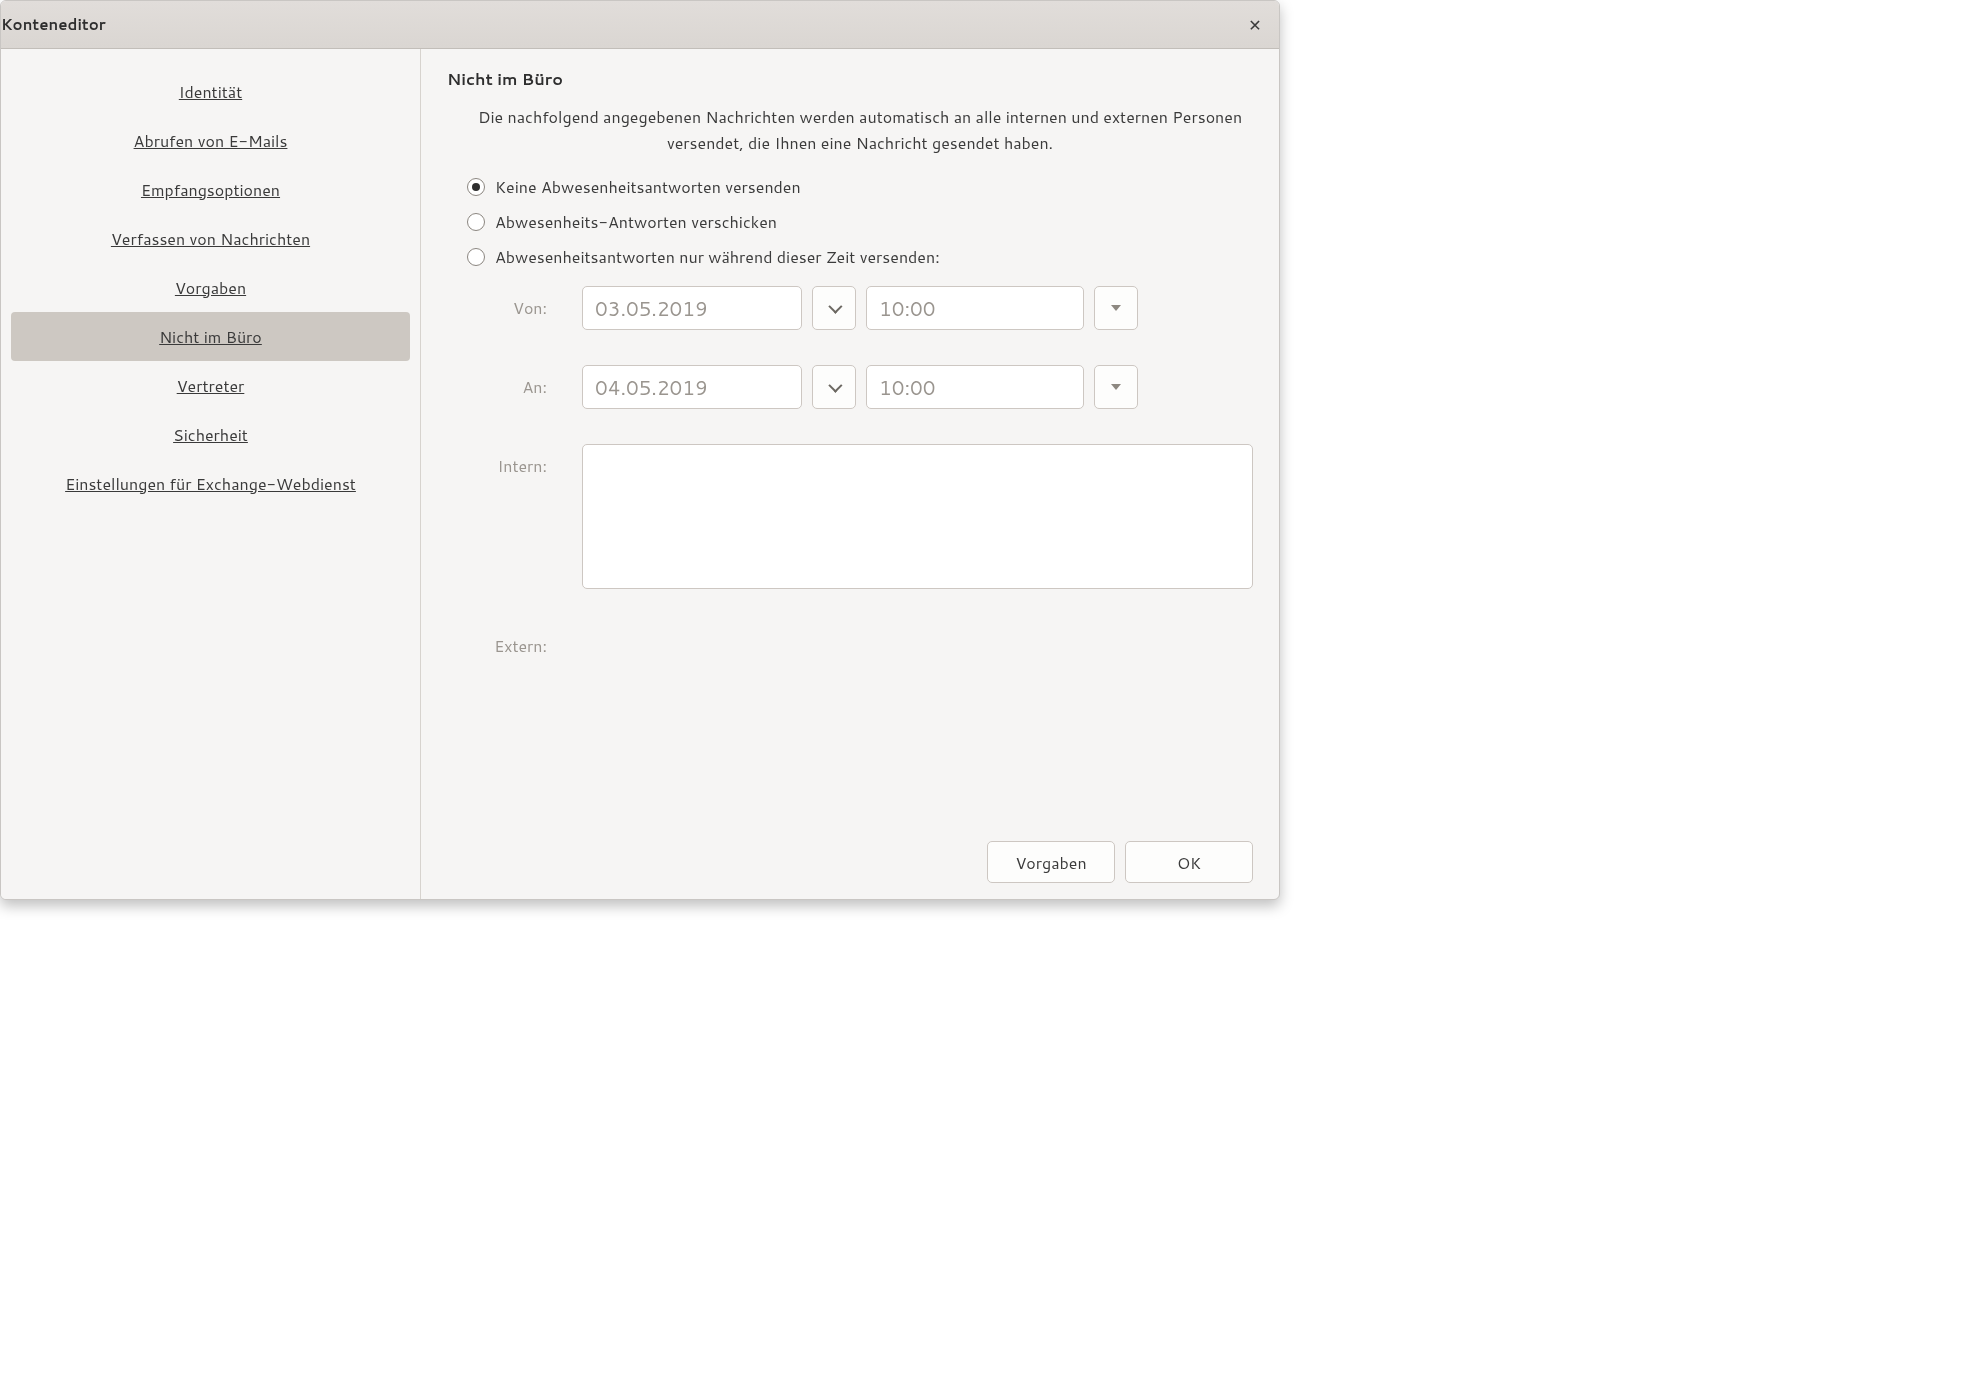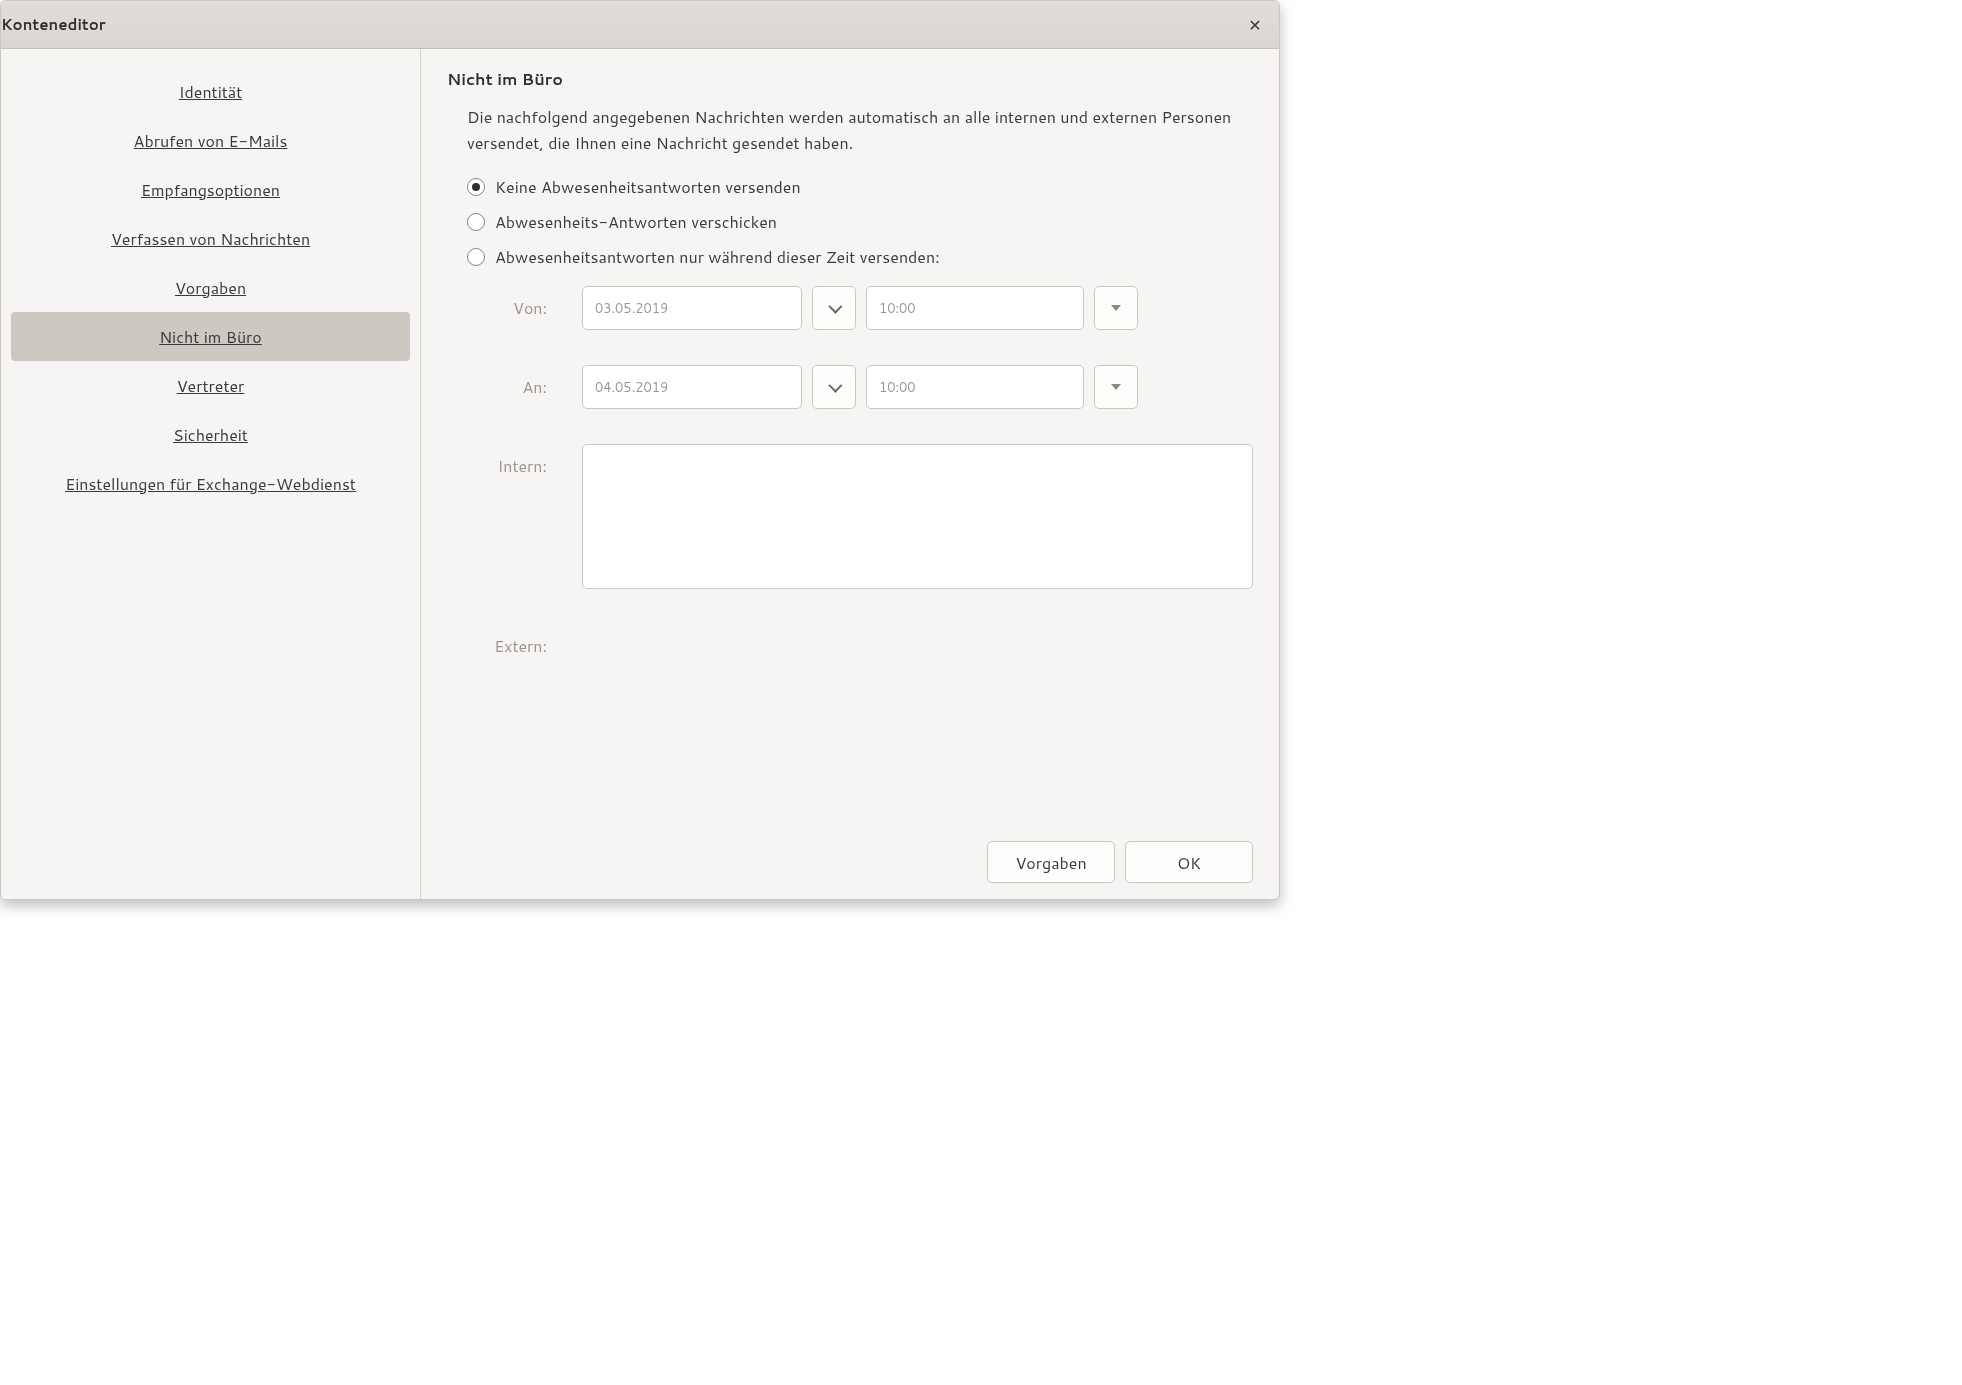--- a/index.html
+++ b/index.html
@@ -89,20 +89,21 @@
     font-weight: 700;
     color: #2e2e2e;
     font-size: 16px;
     margin-bottom: 14px;
   }
   .section-desc {
     color: #3b3b3b;
     font-size: 16px;
     line-height: 1.6;
     margin: 0 0 14px 20px;
+    text-align: center;
   }
   .radio-row {
     display: flex;
     align-items: center;
     gap: 10px;
     margin: 6px 0 6px 20px;
     color: #3b3b3b;
     font-size: 16px;
     cursor: pointer;
   }
@@ -141,21 +142,21 @@
     gap: 10px;
     align-items: center;
   }
   .text-input {
     height: 44px;
     border: 1px solid #cdc7c2;
     border-radius: 5px;
     background: #fff;
     padding: 0 12px;
     color: #9a958f;
-    font-size: 13px;
+    font-size: 20px;
     display: flex;
     align-items: center;
   }
   .text-input.date { width: 220px; }
   .text-input.time { width: 218px; justify-content: flex-start; }
   .btn-drop {
     width: 44px; height: 44px;
     border: 1px solid #cdc7c2;
     border-radius: 5px;
     background: #fdfdfc;

